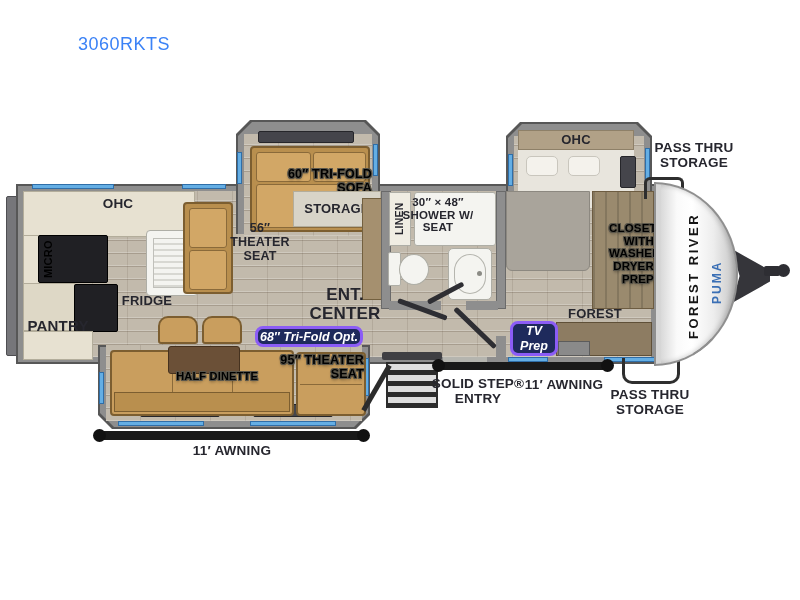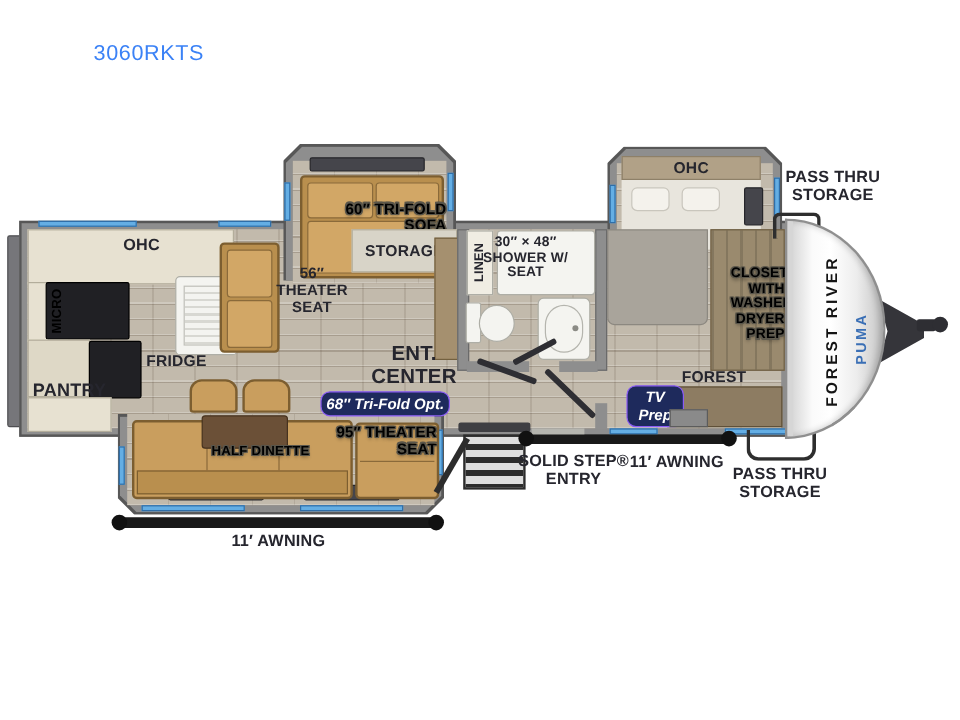--- a/index.html
+++ b/index.html
@@ -24,22 +24,22 @@
   .cab-light { background:#e7e1d1; border:1px solid #b3ad9b; }
   .cab-dark { background:#202024; border:1px solid #000; border-radius:2px; }
   .white-fix { background:#f4f4f0; border:1px solid #aeaea6; }
   .wood { background:#9a8a6e; border:1px solid #6d5c41; }
   .wood-stripes { background-image: repeating-linear-gradient(90deg, rgba(0,0,0,.14) 0 2px, transparent 2px 12px); }
   .lbl { position:absolute; font-weight:bold; color:#26262e; text-align:center; line-height:1.1; white-space:pre-line; letter-spacing:.2px; }
   .lblw { position:absolute; font-weight:bold; color:#000000; text-align:right; line-height:1.1; white-space:pre-line; letter-spacing:.2px;
           text-shadow:-1px -1px 0 #5a564b, 1px -1px 0 #5a564b, -1px 1px 0 #5a564b, 1px 1px 0 #5a564b,
                       -1px 0 0 #5a564b, 1px 0 0 #5a564b, 0 -1px 0 #5a564b, 0 1px 0 #5a564b, 0 2px 3px rgba(0,0,0,.45); }
   .badge { position:absolute; background:#1e2a5c; color:#fff; font-style:italic; font-weight:bold; text-align:center;
-           border-radius:8px; border:1px solid #8b5cf6; white-space:pre-line;
-           display:flex; align-items:center; justify-content:center;margin-left:12px; }
+           border-radius:8px; border:3px solid #8b5cf6; white-space:pre-line;
+           display:flex; align-items:center; justify-content:center; }
   .vert { writing-mode:vertical-rl; transform:rotate(180deg); display:flex; align-items:center; justify-content:center; }
   .bar { background:#191919; border-radius:4px; }
   .barcap { background:#111; border-radius:50%; }
   .doorbar { position:absolute; background:#2e2e33; height:5px; border-radius:2px; transform-origin:left center; }
   .cap { background:linear-gradient(90deg,#cfcfcf 0,#fafafa 26%,#ffffff 45%,#ededed 72%,#c4c4c4 100%);
          border:2px solid #8f8f8f; border-radius:0 88px 88px 0 / 0 96px 96px 0;
          box-shadow: inset 5px 0 0 #d6d6d6, inset -3px 0 5px rgba(0,0,0,.18); }
   .hitch { background:#35353a; clip-path:polygon(0 2%, 100% 40%, 100% 60%, 0 98%, 20% 50%); }
   .steps { background:repeating-linear-gradient(180deg,#dedede 0 6px,#2c2c2c 6px 11px); border:2px solid #2c2c2c; }
   .pt-door { border:3px solid #2e2e2e; background:transparent; }

